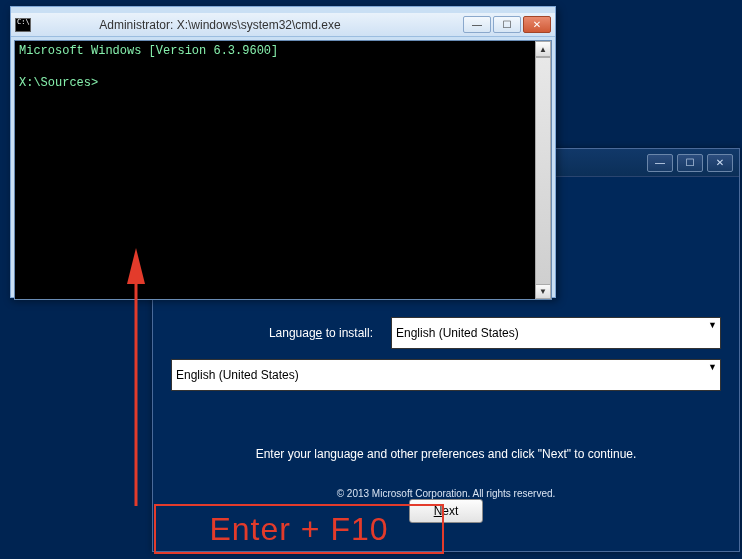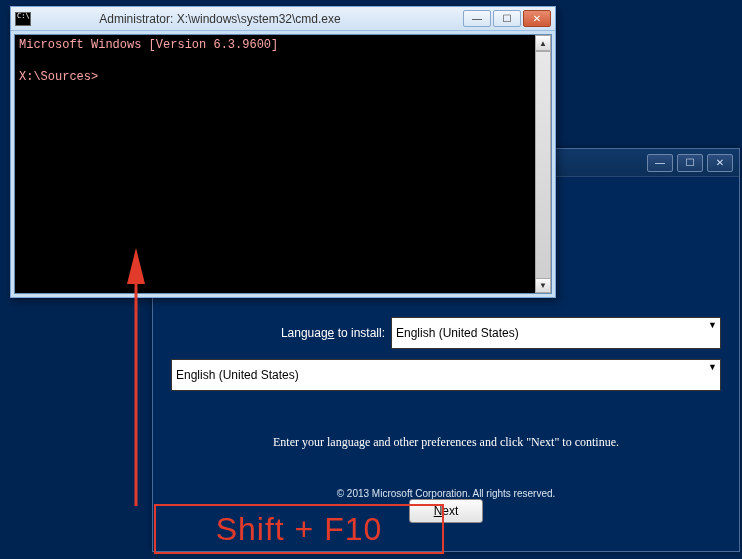--- a/index.html
+++ b/index.html
@@ -56,21 +56,21 @@
     height: calc(100% - 28px);
   }
   .form-row {
     display: flex;
     align-items: center;
     margin-bottom: 10px;
   }
   .form-label {
     width: 220px;
     text-align: right;
-    padding-right: 6px;
+    padding-right: 18px;
     font-size: 12px;
     color: #fff;
   }
   .form-label .hotkey { text-decoration: underline; }
   .form-select {
     flex: 1;
     height: 32px;
     background: #fff;
     border: 1px solid #333;
     font-size: 12px;
@@ -85,22 +85,21 @@
     position: absolute;
     right: 3px;
     top: 2px;
     font-size: 9px;
     color: #000;
   }
   .instruction {
     text-align: center;
     font-size: 12px;
     color: #fff;
-    margin-top: 34px;
-    font-family: Liberation Serif, serif;
+    margin-top: 46px;
   }
   .setup-footer {
     position: absolute;
     bottom: 28px;
     left: 18px;
     right: 18px;
     display: flex;
     justify-content: space-between;
     align-items: center;
     flex-direction: column;
@@ -133,20 +132,21 @@
   }
   .cmd-titlebar {
     height: 24px;
     background: linear-gradient(#e9f2fb, #cfe1f4);
     display: flex;
     align-items: center;
     padding: 0 4px;
     border-bottom: 1px solid #9bbde0;
     color: #333;
     font-size: 12px;
+    margin-top: 6px;
   }
   .cmd-icon {
     width: 16px;
     height: 14px;
     background: #000;
     border: 1px solid #666;
     margin-right: 6px;
     position: relative;
     flex-shrink: 0;
   }
@@ -182,21 +182,21 @@
     position: relative;
     margin: 3px;
     width: calc(100% - 6px);
     height: calc(100% - 30px);
     background: #000;
     border: 1px solid #688bb4;
   }
   .cmd-text {
     font-family: "Consolas", "Courier New", monospace;
     font-size: 12px;
-    color: #fca5a5;
+    color: #86efac;
     white-space: pre;
     padding: 2px 4px;
     line-height: 1.35;
   }
   .cmd-scroll {
     position: absolute;
     right: 0;
     top: 0;
     bottom: 0;
     width: 16px;
@@ -329,14 +329,14 @@
 <svg class="arrow" width="40" height="260">
   <defs>
     <marker id="ah" markerWidth="12" markerHeight="12" refX="6" refY="3" orient="auto">
       <path d="M0,0 L12,3 L0,6 Z" fill="#e33b2b"></path>
     </marker>
   </defs>
   <line x1="14" y1="248" x2="14" y2="8" stroke="#e33b2b" stroke-width="3" marker-end="url(#ah)"></line>
 </svg>
 
 <div class="annotation-box">
-  <span>Shift + F10</span>
+  <span>Enter + F10</span>
 </div>
 
 </body></html>

